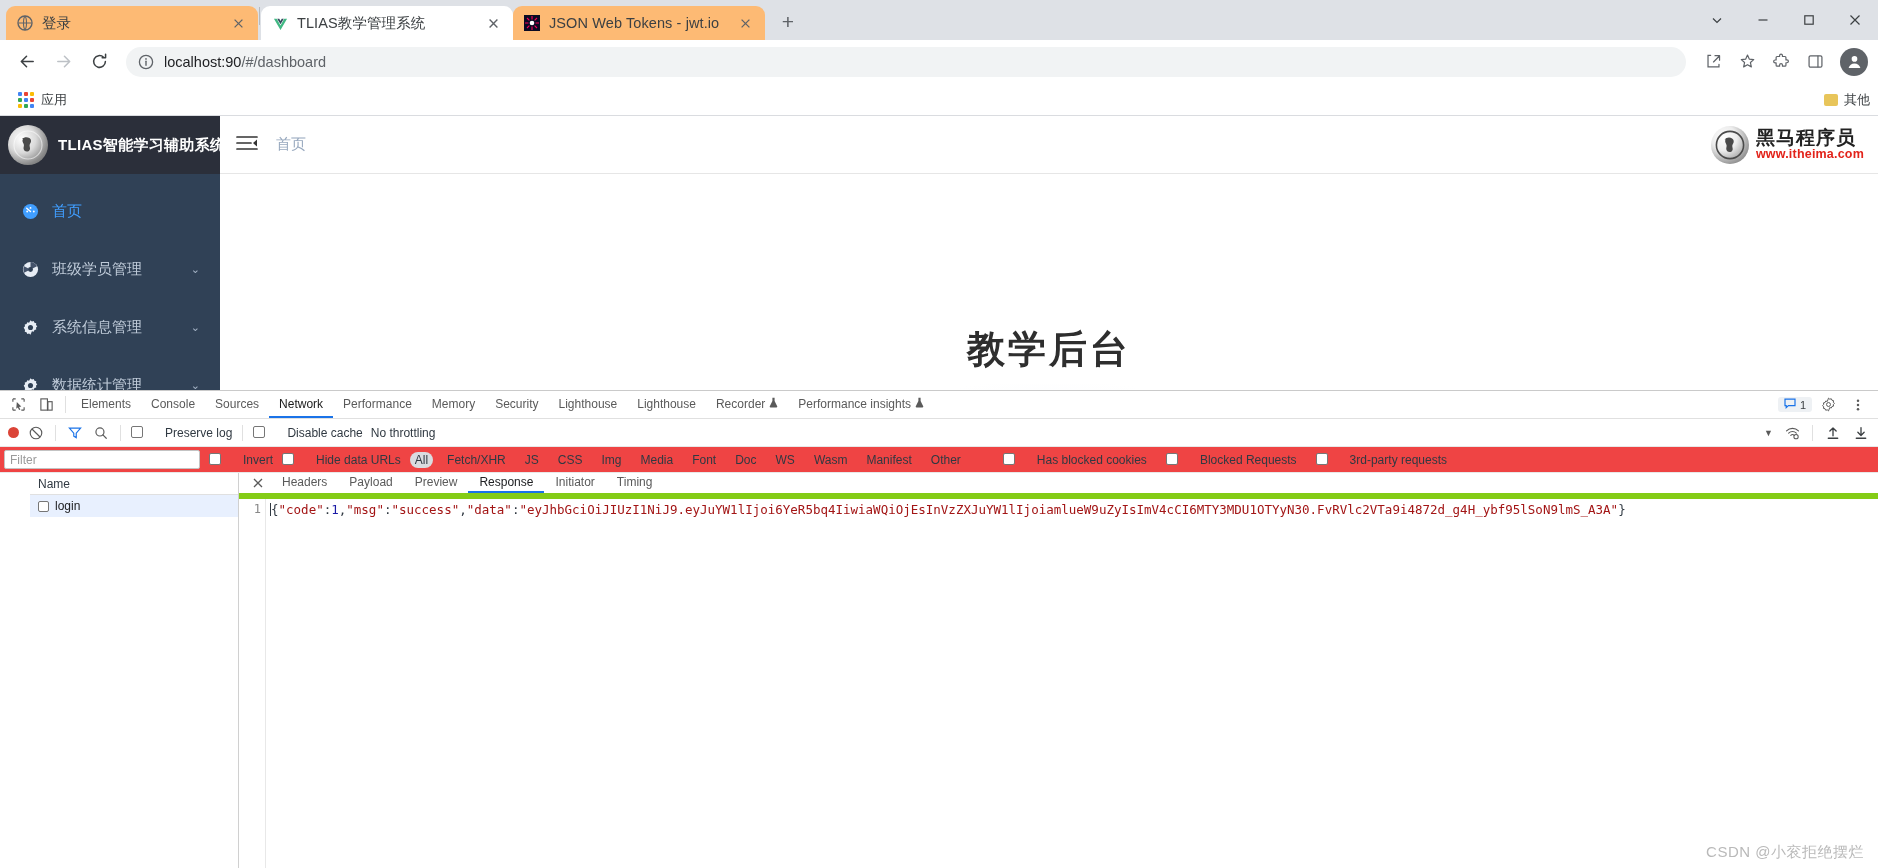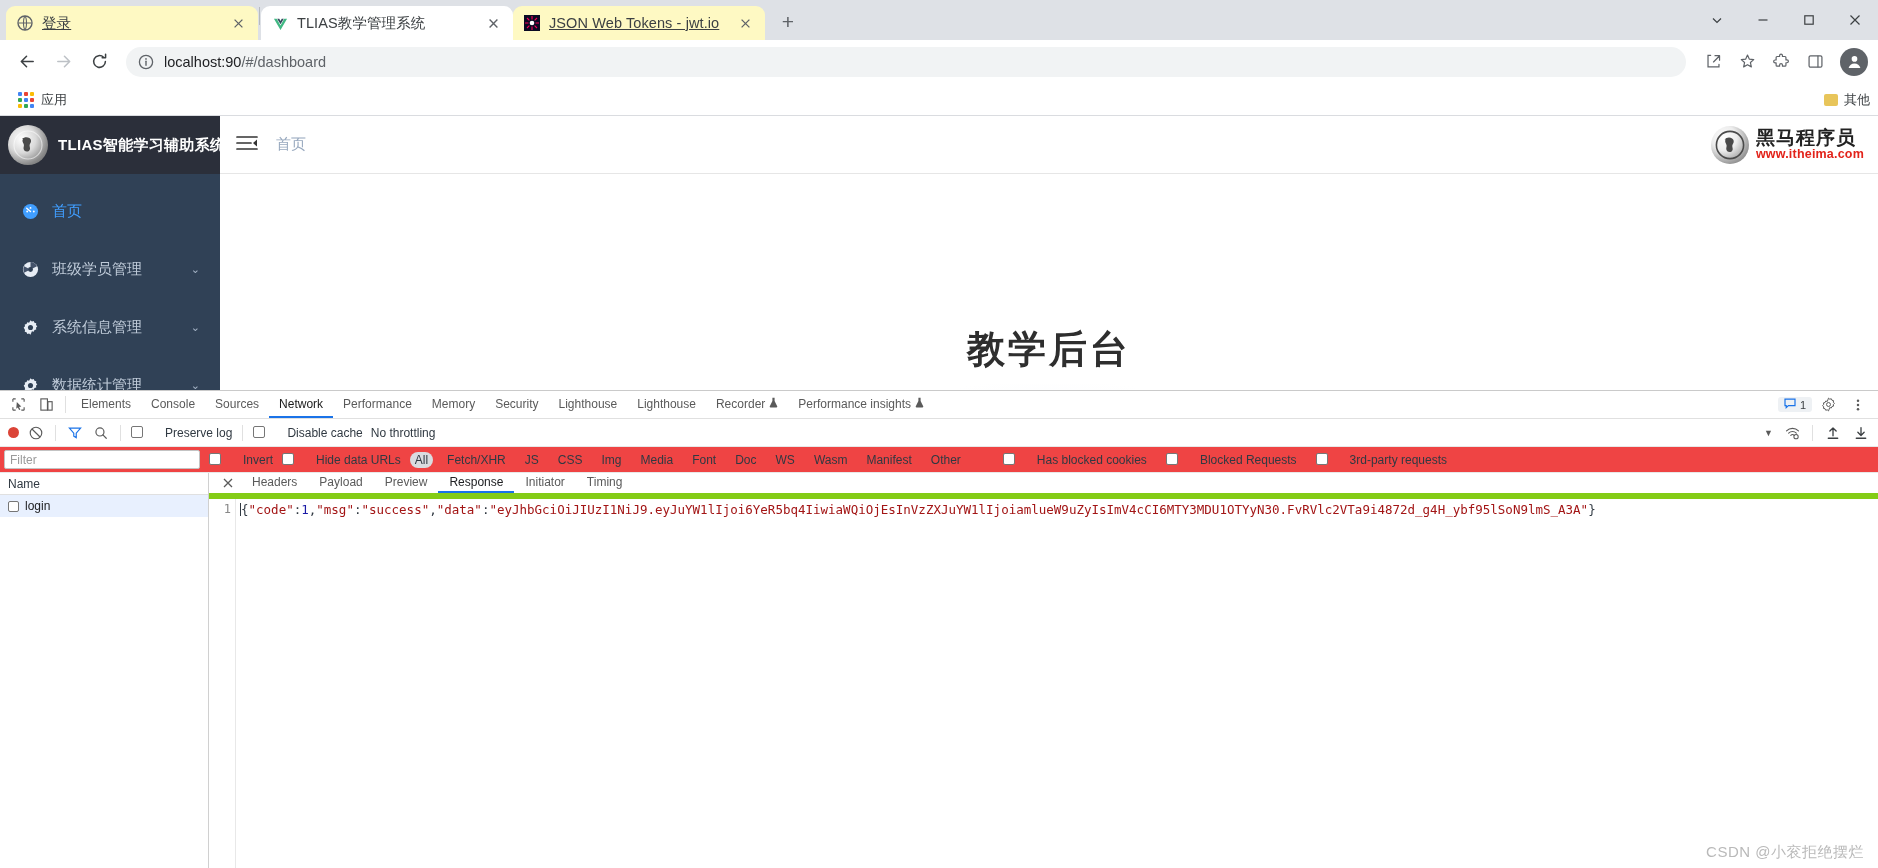--- a/index.html
+++ b/index.html
@@ -15,21 +15,21 @@
 
   .tabstrip {
     height: 40px; background: #dee1e6; display: flex; align-items: flex-end;
     padding-left: 6px; position: relative;
   }
   .tab {
     height: 34px; width: 252px; display: flex; align-items: center;
     border-radius: 9px 9px 0 0; padding: 0 10px; gap: 8px; position: relative;
     font-size: 14.5px; color: #3c4043; cursor: default;
   }
-  .tab.inactive { background: #fef9c3; text-decoration: underline; }
+  .tab.inactive { background: #fdba74; }
   .tab.active { background: #fff; }
   .tab-favicon { width: 18px; height: 18px; flex: 0 0 18px; display:flex; align-items:center; justify-content:center; }
   .tab-title {
     flex: 1 1 auto; white-space: nowrap; overflow: hidden; text-overflow: ellipsis;
     font-size: 14.5px; letter-spacing: .1px;
   }
   .tab-close { width: 20px; height: 20px; flex: 0 0 20px; display:flex; align-items:center; justify-content:center;
     font-size: 15px; color: #5f6368; border-radius: 50%; }
   .tab-sep { width: 1px; height: 18px; background: #b6babf; align-self: center; margin: 0 1px 8px 1px;}
   .newtab {
@@ -161,21 +161,21 @@
     border-bottom: 1px solid #e8e8e8; background: #ef4444; font-size: 12px;
   }
   .filter-input {
     width: 196px; height: 19px; margin-left: 4px; border: 1px solid #c3c3c3; background: #fff;
     border-radius: 2px; padding: 0 5px; font-size: 12px; color: #9a9a9a; display: flex; align-items: center;
     flex: 0 0 196px;
   }
   .ftype { padding: 1px 5px; border-radius: 8px; color: #303942; font-size: 12px; white-space: nowrap;}
   .ftype.sel { background: #dadce0; }
 
-  .net-body { flex: 1 1 auto; display: flex; min-height: 0; }
+  .net-body { flex: 1 1 auto; display: flex; min-height: 0; padding-left: 30px; }
   .req-list { width: 209px; flex: 0 0 209px; border-right: 1px solid #d0d0d0; display: flex; flex-direction: column; }
   .req-head { height: 22px; display: flex; align-items: center; padding: 0 8px; font-size: 12px;
               border-bottom: 1px solid #e0e0e0; color: #303942; }
   .req-row { height: 22px; display: flex; align-items: center; gap: 6px; padding: 0 8px; font-size: 12px;
              background: #e8f0fe; color: #202124; }
   .req-row .cbox2 { width: 11px; height: 11px; border: 1px solid #767676; background: #fff; border-radius: 2px; flex:0 0 11px;}
 
   .req-detail { flex: 1 1 auto; display: flex; flex-direction: column; min-width: 0; }
   .detail-tabs { height: 26px; display: flex; align-items: stretch; border-bottom: 6px solid #84cc16; padding-left: 6px; }
   .detail-tabs .x { width: 26px; display:flex; align-items:center; justify-content:center; color:#5a5a5a; font-size: 13px;}

